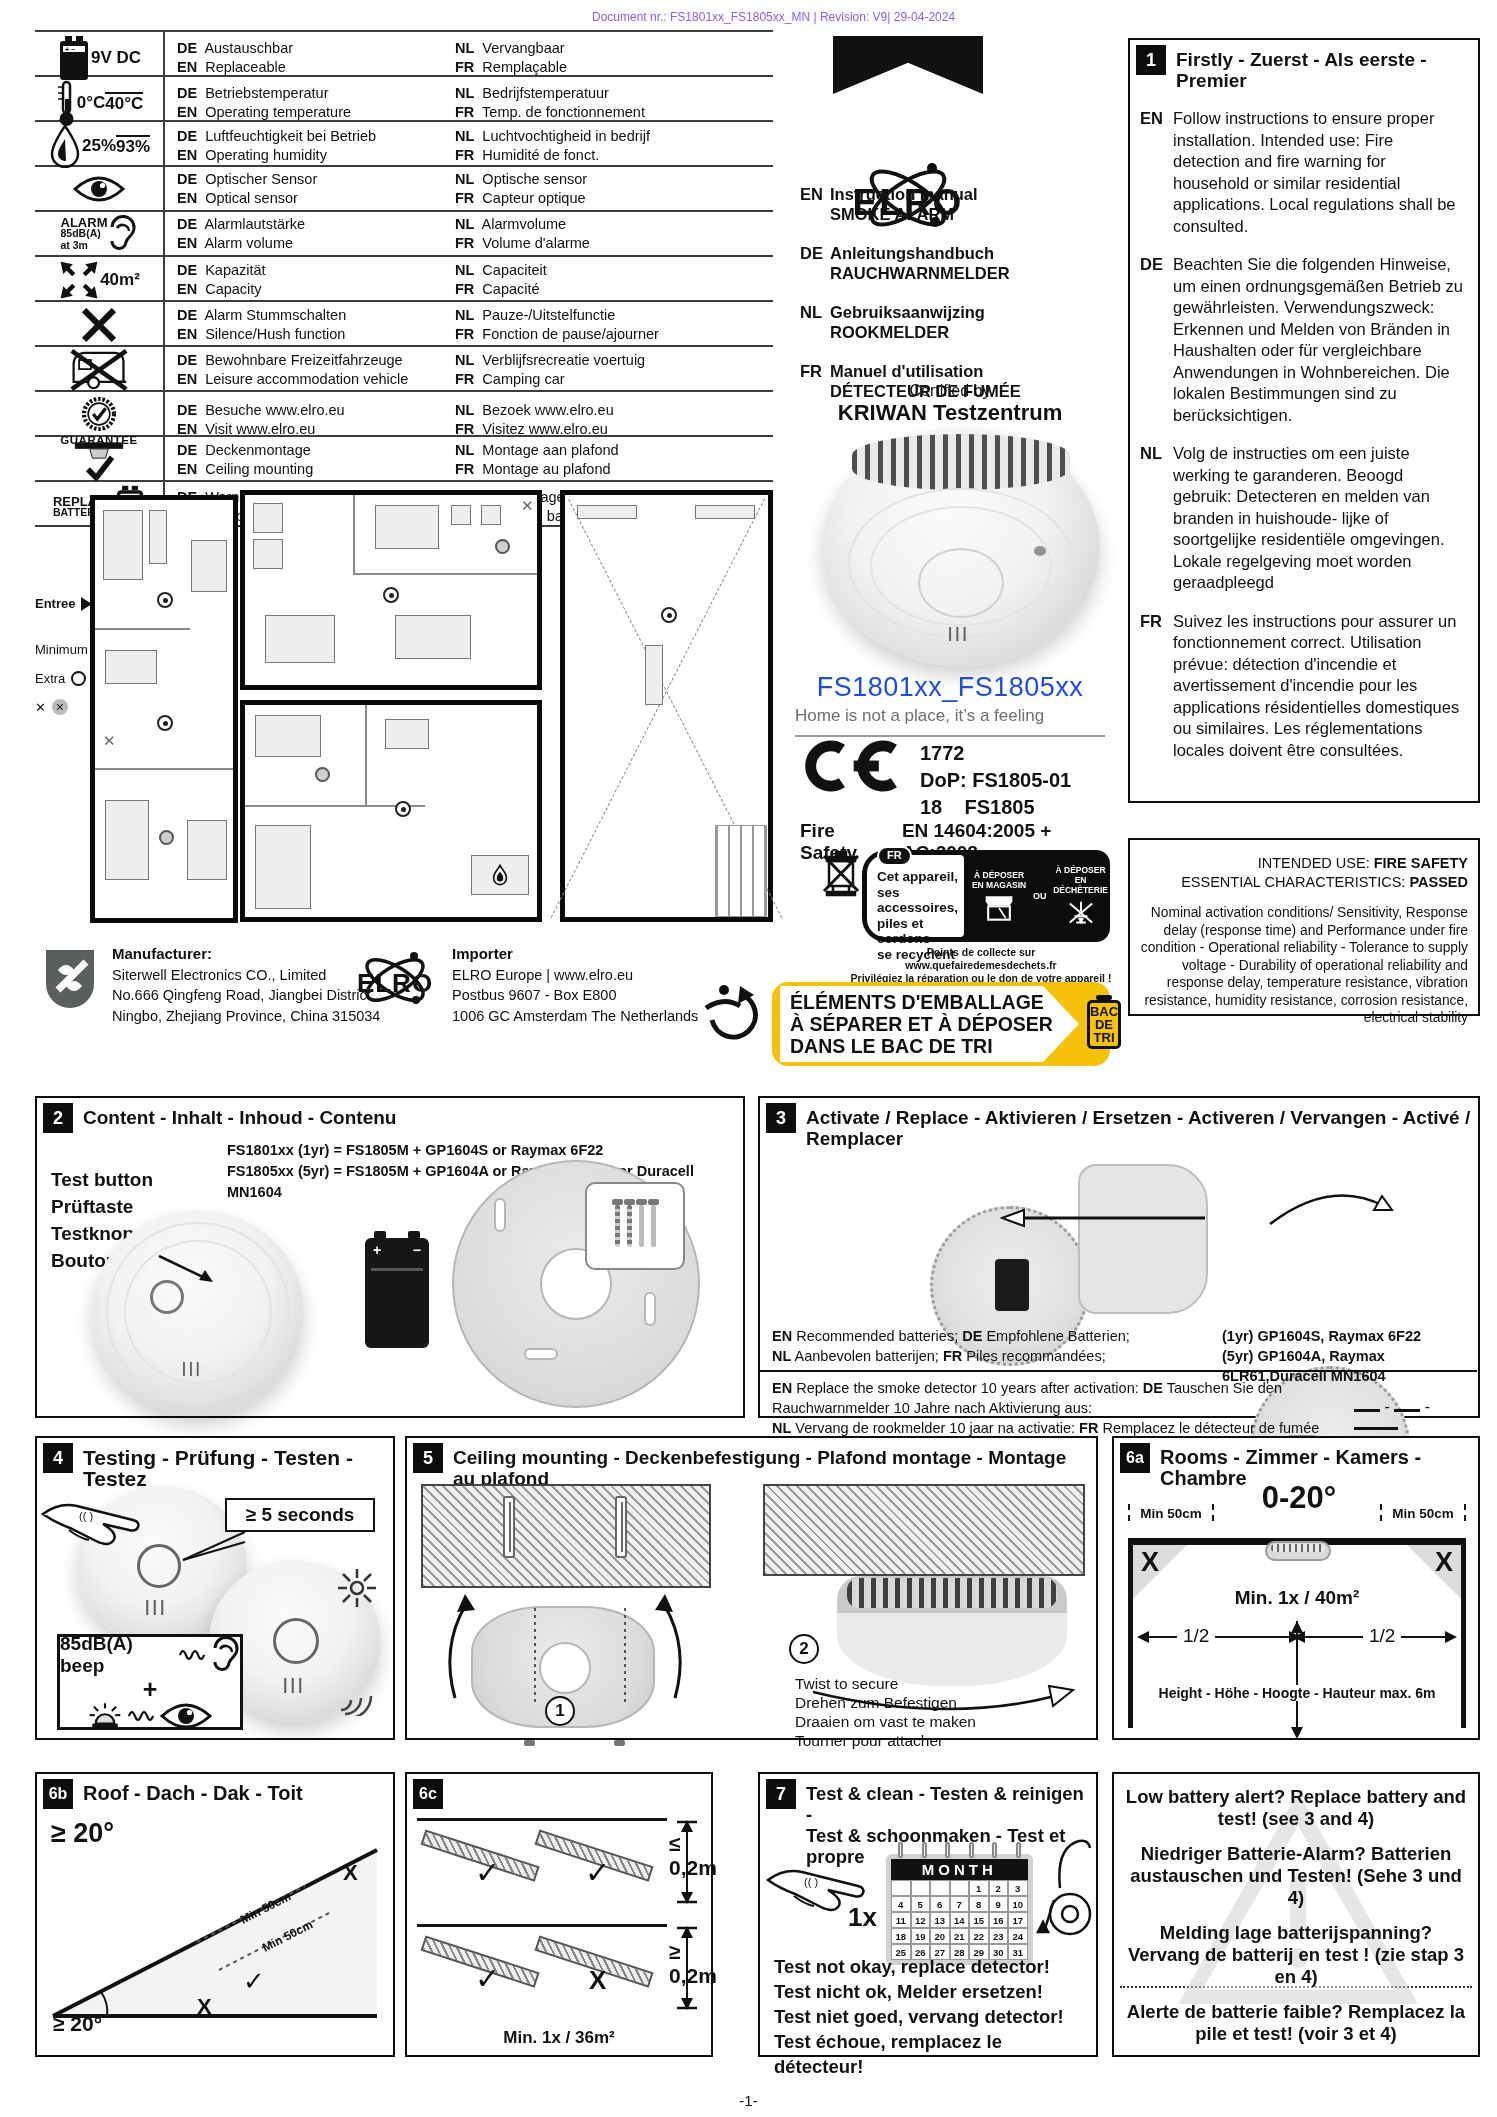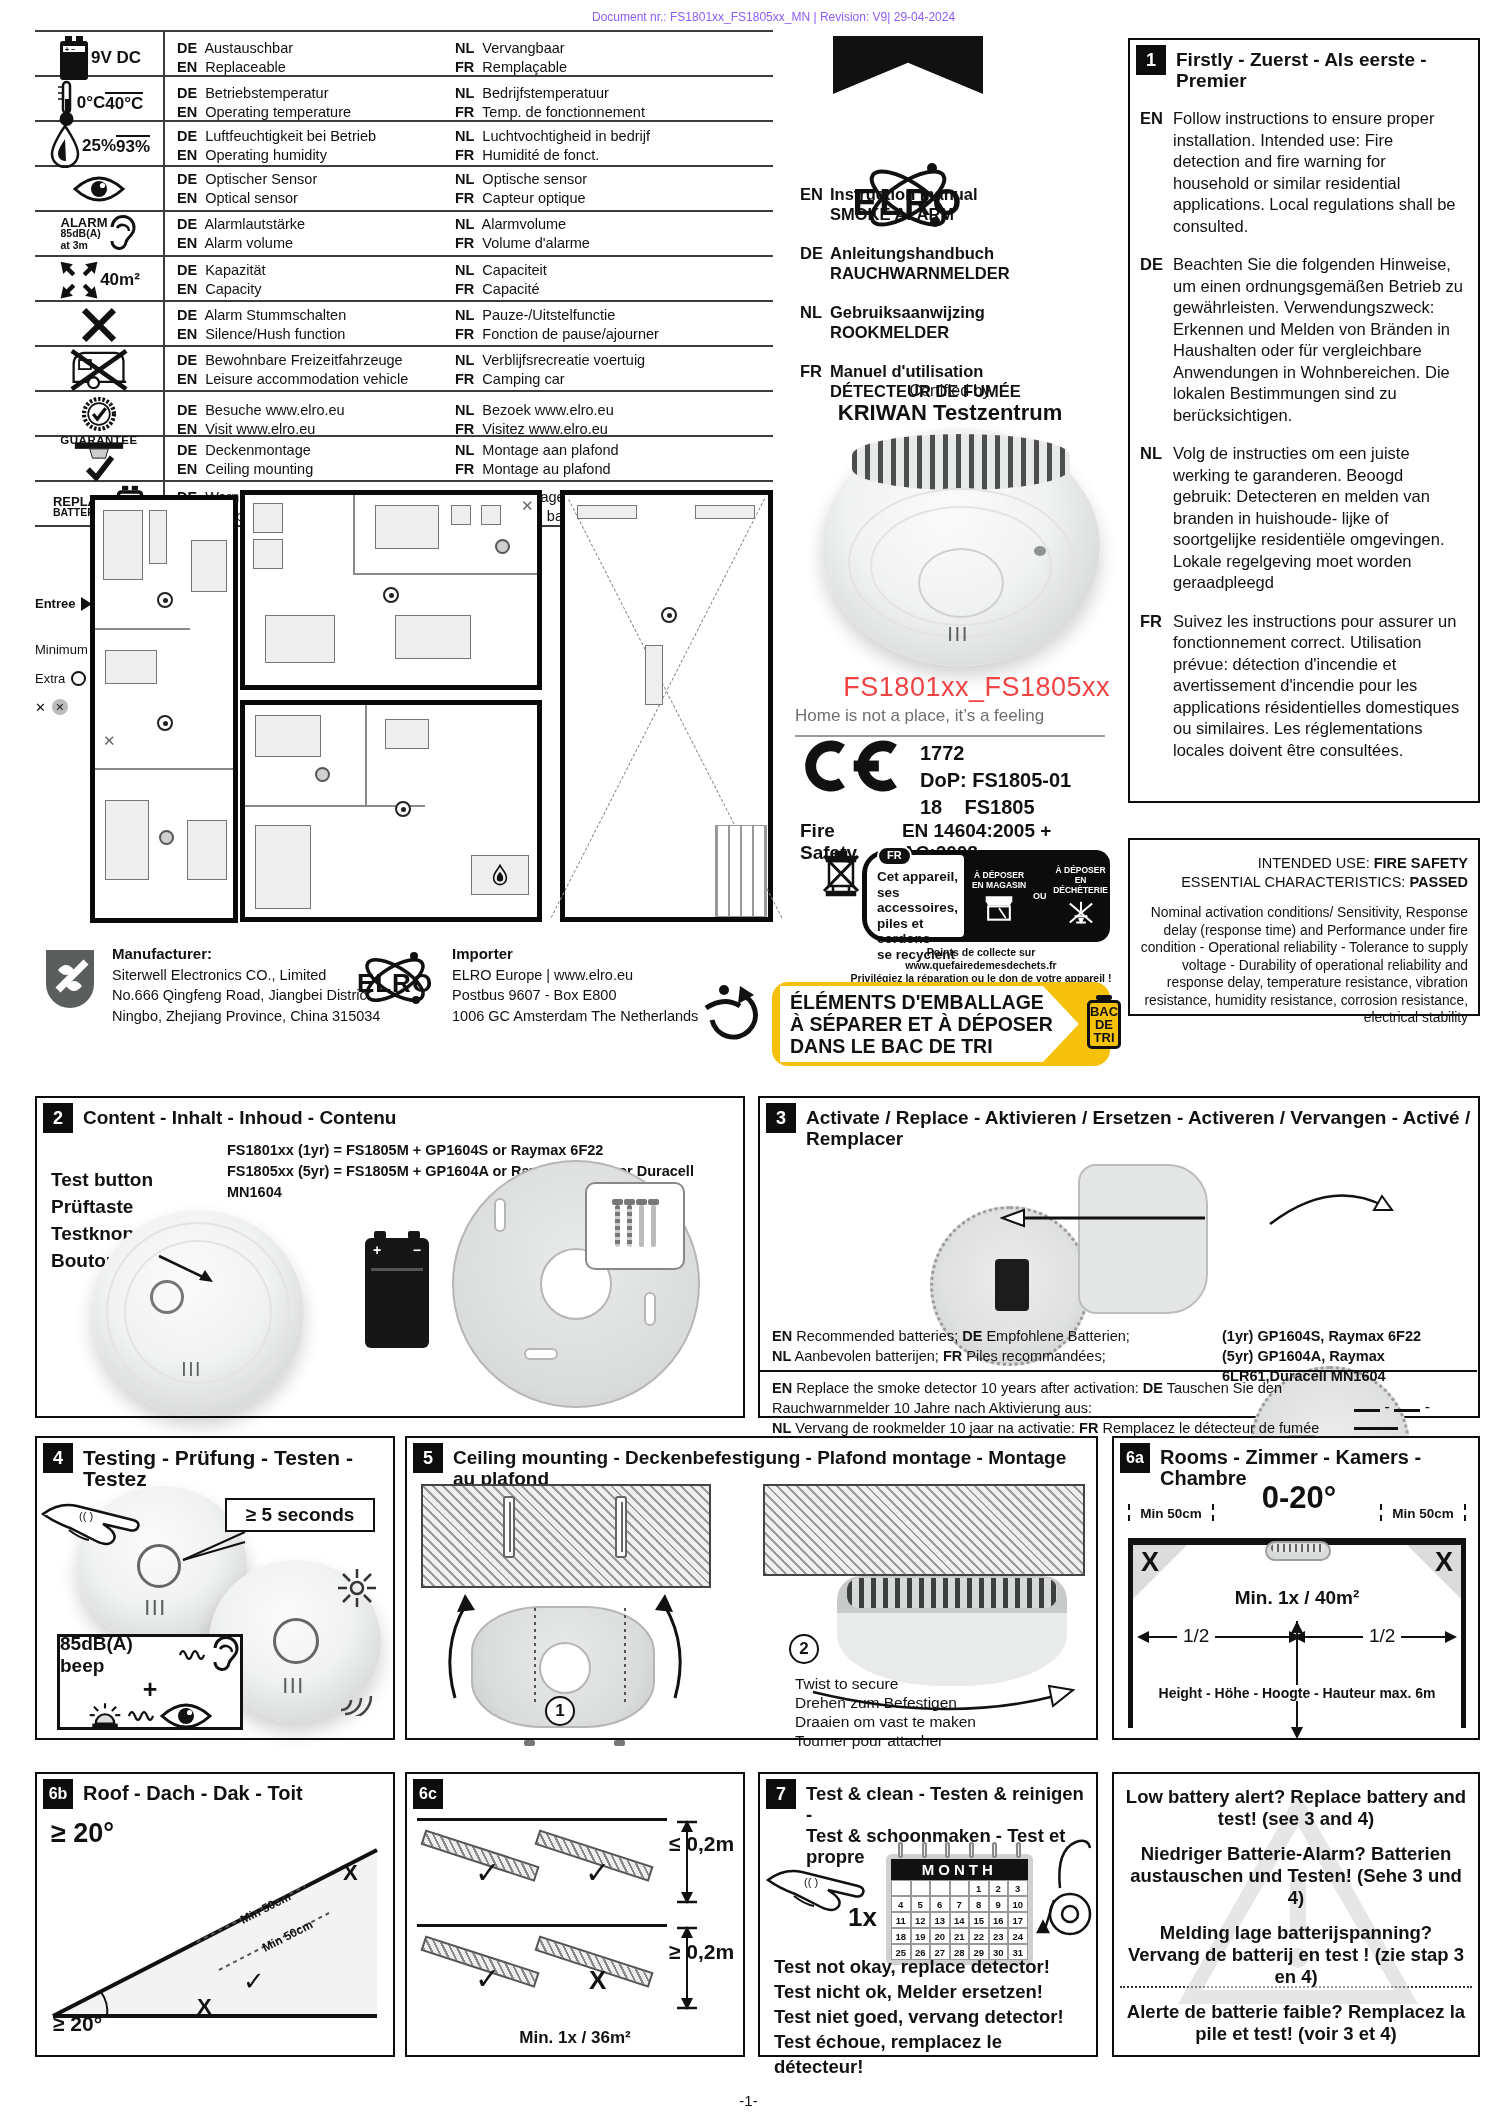--- a/index.html
+++ b/index.html
@@ -51,21 +51,21 @@
 .banner{background:#111;clip-path:polygon(0 0,100% 0,100% 100%,50% 46%,0 100%)}
 .atom{position:relative;width:150px;height:84px}
 .atom .txt{position:absolute;left:0;top:26px;width:100%;text-align:center;font-weight:bold;font-size:37px;letter-spacing:2px;color:#111}
 .man{display:grid;grid-template-columns:30px 1fr;font-size:16.5px;line-height:20px;margin-bottom:19px;font-weight:bold}
 .cert1{font-size:16px;text-align:center}
 .cert2{font-size:22px;font-weight:bold;text-align:center}
 .detector{border-radius:50%;background:radial-gradient(circle at 45% 35%,#fbfbfb 0%,#f1f2f2 45%,#d8dad9 78%,#c2c4c3 100%);box-shadow:0 10px 18px rgba(0,0,0,.18)}
 .det-ring{position:absolute;border:2px solid #e2e3e3;border-radius:50%}
 .vents{position:absolute;border-radius:50% / 38%;background:repeating-linear-gradient(90deg,#4c4f4e 0 5px,#e8eae9 5px 13px)}
 .vent3{position:absolute;font-weight:bold;color:#5c5f5e;letter-spacing:3px}
-.model{font-size:27px;color:#ef4444;text-align:right;letter-spacing:.5px}
+.model{font-size:27px;color:#1d4ed8;text-align:center;letter-spacing:.5px}
 .tagline{font-size:17px;color:#6f6f6f;border-bottom:2px solid #9a9a9a;padding-bottom:9px}
 .ce-row{display:flex;gap:16px;align-items:flex-start}
 .ce-col{font-size:20px;line-height:27px;font-weight:bold}
 .firesafe{font-size:19px;font-weight:bold;display:flex;gap:14px}
 
 .frlabel{background:#0c0c0c;border-radius:24px 14px 14px 24px;color:#fff;display:flex;padding:5px;gap:4px}
 .frlabel .white{background:#fff;color:#111;border-radius:18px 4px 4px 18px;padding:14px 6px 4px 10px;font-weight:bold;font-size:13.5px;line-height:15.5px;position:relative;width:118px}
 .frbadge{position:absolute;top:-9px;left:10px;background:#111;color:#fff;border:2px solid #fff;border-radius:12px;font-size:11px;font-weight:bold;padding:0 8px}
 .frops{display:flex;align-items:center;gap:3px;font-size:8.5px;font-weight:bold;text-align:center;line-height:10px}
 .frop{display:flex;flex-direction:column;align-items:center;gap:3px;width:62px}
@@ -968,21 +968,21 @@
       <text x="196" y="104" transform="rotate(-27 196 104)" font-size="12" font-weight="bold" fill="#111">Min 50cm</text>
       <text x="218" y="132" transform="rotate(-27 218 132)" font-size="12" font-weight="bold" fill="#111">Min 50cm</text>
       <text x="296" y="60" font-size="22" font-weight="bold" fill="#111">X</text>
       <text x="196" y="170" font-size="26" font-weight="bold" fill="#111">✓</text>
       <text x="150" y="194" font-size="22" font-weight="bold" fill="#111">X</text>
       <path d="M60 196 A34 34 0 0 0 54 172" fill="none" stroke="#111" stroke-width="2"></path>
     </svg>
     <div class="abs bigangle" style="left:16px;top:238px;font-size:21px">≥ 20°</div>
   </div>
 
-  <div class="sec" style="left:405px;top:1772px;width:340px;height:285px">
+  <div class="sec" style="left:405px;top:1772px;width:308px;height:285px">
     <div class="shead">
       <div class="snum" style="font-size:16px">6c</div>
     </div>
 
     <div class="abs" style="left:10px;top:44px;width:250px;height:92px;border-top:3px solid #111">
       <div class="beam" style="left:6px;top:8px;width:120px;transform:rotate(18deg)"></div>
       <div class="beam" style="left:120px;top:8px;width:120px;transform:rotate(18deg)"></div>
       <div class="ck" style="position:absolute;left:58px;top:34px">✓</div>
       <div class="ck" style="position:absolute;left:168px;top:34px">✓</div>
     </div>

